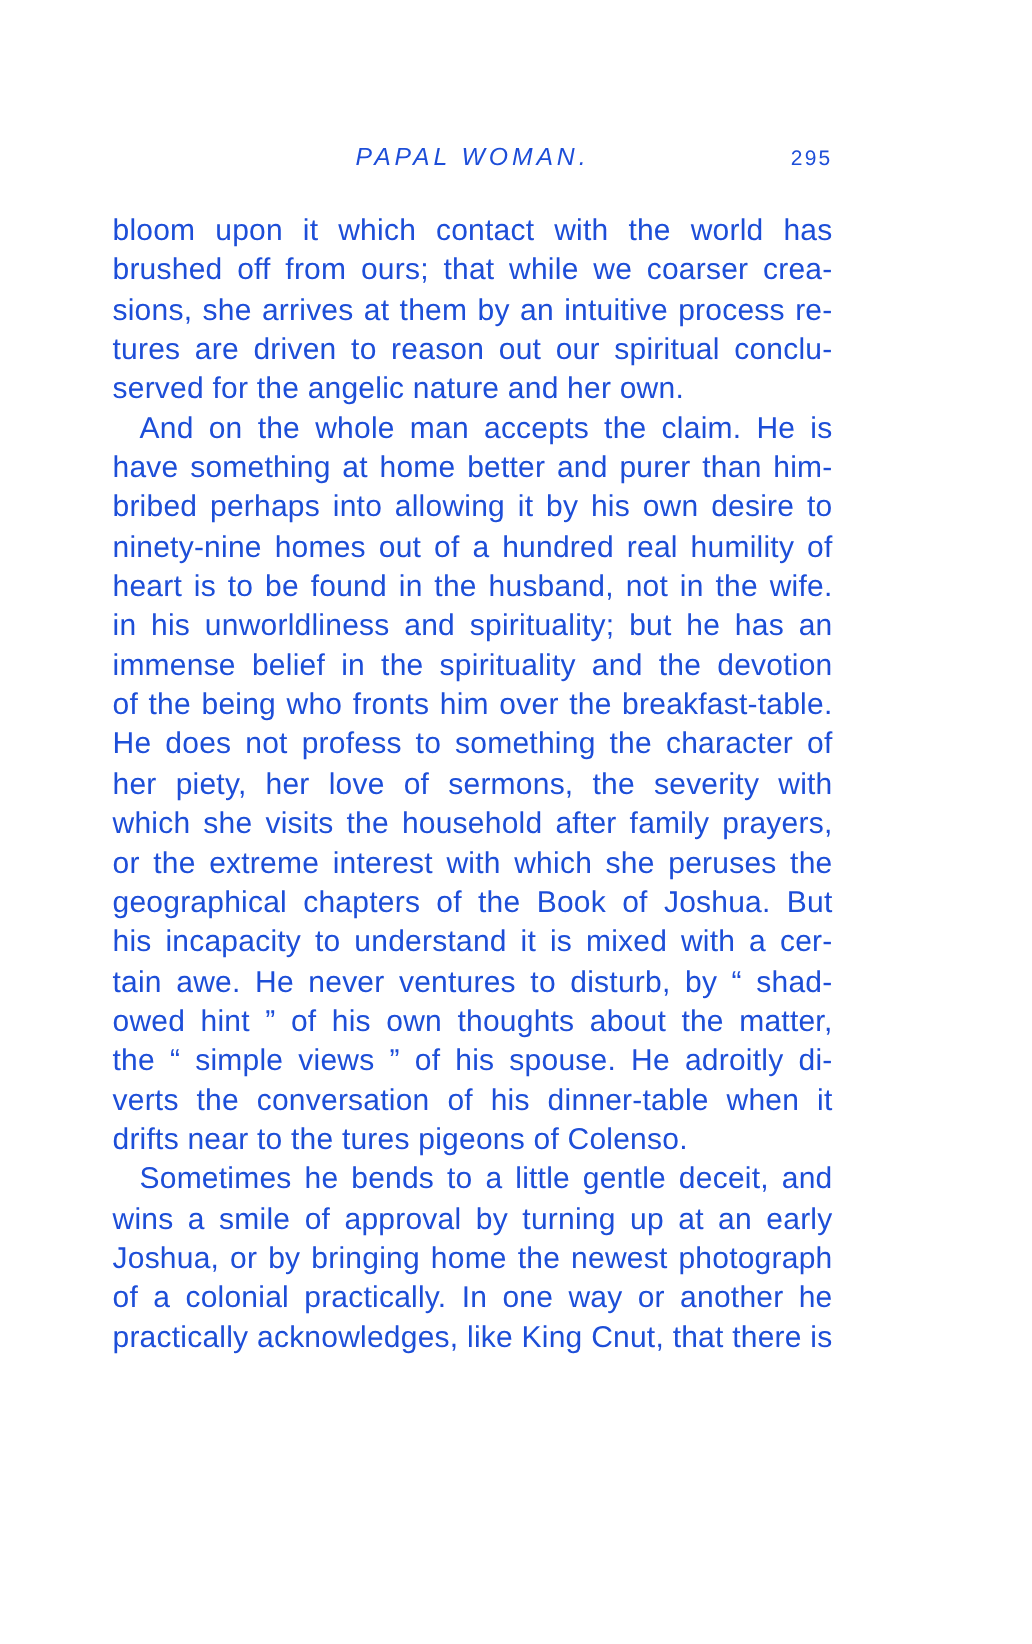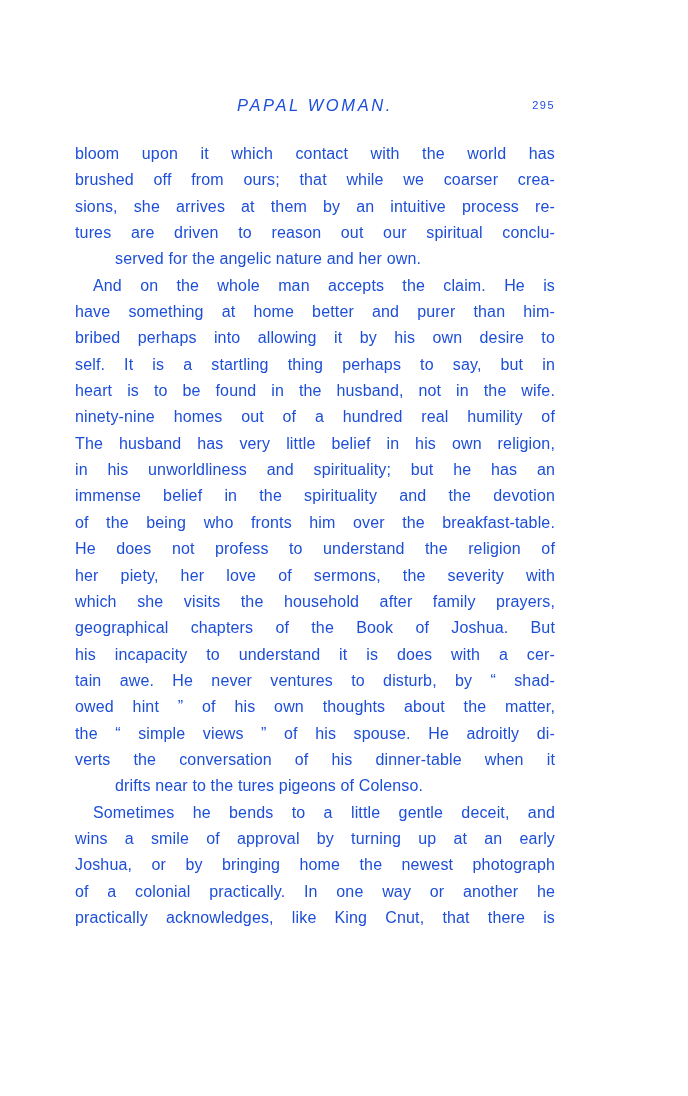--- a/index.html
+++ b/index.html
@@ -32,38 +32,37 @@
     font-style: italic;
     font-size: 16.5px;
     letter-spacing: 2.6px;
     white-space: nowrap;
   }
   .page-number {
     position: absolute;
     right: 0;
     top: 0;
     font-style: normal;
-    font-size: 11px;
+    font-size: 14px;
     letter-spacing: 1.5px;
     margin-left: 40px;
   }
   .body-text {
     margin-top: 25px;
-    font-size: 16px;
+    font-size: 20px;
     line-height: 26.35px;
     letter-spacing: 0.15px;
   }
   .pline {
     text-align: justify;
     text-align-last: justify;
     white-space: normal;
   }
   .pline.flush-left {
     text-align-last: left;
-    margin-left: 40px;
   }
   .pline.indent {
     text-indent: 18px;
   }
 </style>
 </head>
 <body>
 
 <div class="page">
   <div class="text-block">
@@ -73,32 +72,31 @@
     </div>
     <div class="body-text" id="body-text">
         <div class="pline">bloom upon it which contact with the world has</div>
         <div class="pline">brushed off from ours; that while we coarser crea-</div>
         <div class="pline">sions, she arrives at them by an intuitive process re-</div>
         <div class="pline">tures are driven to reason out our spiritual conclu-</div>
         <div class="pline flush-left">served for the angelic nature and her own.</div>
         <div class="pline indent">And on the whole man accepts the claim.  He is</div>
         <div class="pline">have something at home better and purer than him-</div>
         <div class="pline">bribed perhaps into allowing it by his own desire to</div>
-        <div class="pline">self.  It is a startling thing perhaps to say, but in</div>
+        <div class="pline">ninety-nine homes out of a hundred real humility of</div>
         <div class="pline">heart is to be found in the husband, not in the wife.</div>
-        <div class="pline">ninety-nine homes out of a hundred real humility of</div>
-        <div class="pline">The husband has very little belief in his own religion,</div>
         <div class="pline">in his unworldliness and spirituality; but he has an</div>
         <div class="pline">immense belief in the spirituality and the devotion</div>
         <div class="pline">of the being who fronts him over the breakfast-table.</div>
-        <div class="pline">He does not profess to understand the religion of</div>
+        <div class="pline">He does not profess to something the character of</div>
         <div class="pline">her piety, her love of sermons, the severity with</div>
         <div class="pline">which she visits the household after family prayers,</div>
+        <div class="pline">or the extreme interest with which she peruses the</div>
         <div class="pline">geographical chapters of the Book of Joshua.  But</div>
-        <div class="pline">his incapacity to understand it is does with a cer-</div>
+        <div class="pline">his incapacity to understand it is mixed with a cer-</div>
         <div class="pline">tain awe.  He never ventures to disturb, by “ shad-</div>
         <div class="pline">owed hint ” of his own thoughts about the matter,</div>
         <div class="pline">the “ simple views ” of his spouse.  He adroitly di-</div>
         <div class="pline">verts the conversation of his dinner-table when it</div>
         <div class="pline flush-left">drifts near to the tures pigeons of Colenso.</div>
         <div class="pline indent">Sometimes he bends to a little gentle deceit, and</div>
         <div class="pline">wins a smile of approval by turning up at an early</div>
         <div class="pline">Joshua, or by bringing home the newest photograph</div>
         <div class="pline">of a colonial practically.  In one way or another he</div>
         <div class="pline">practically acknowledges, like King Cnut, that there is</div>

